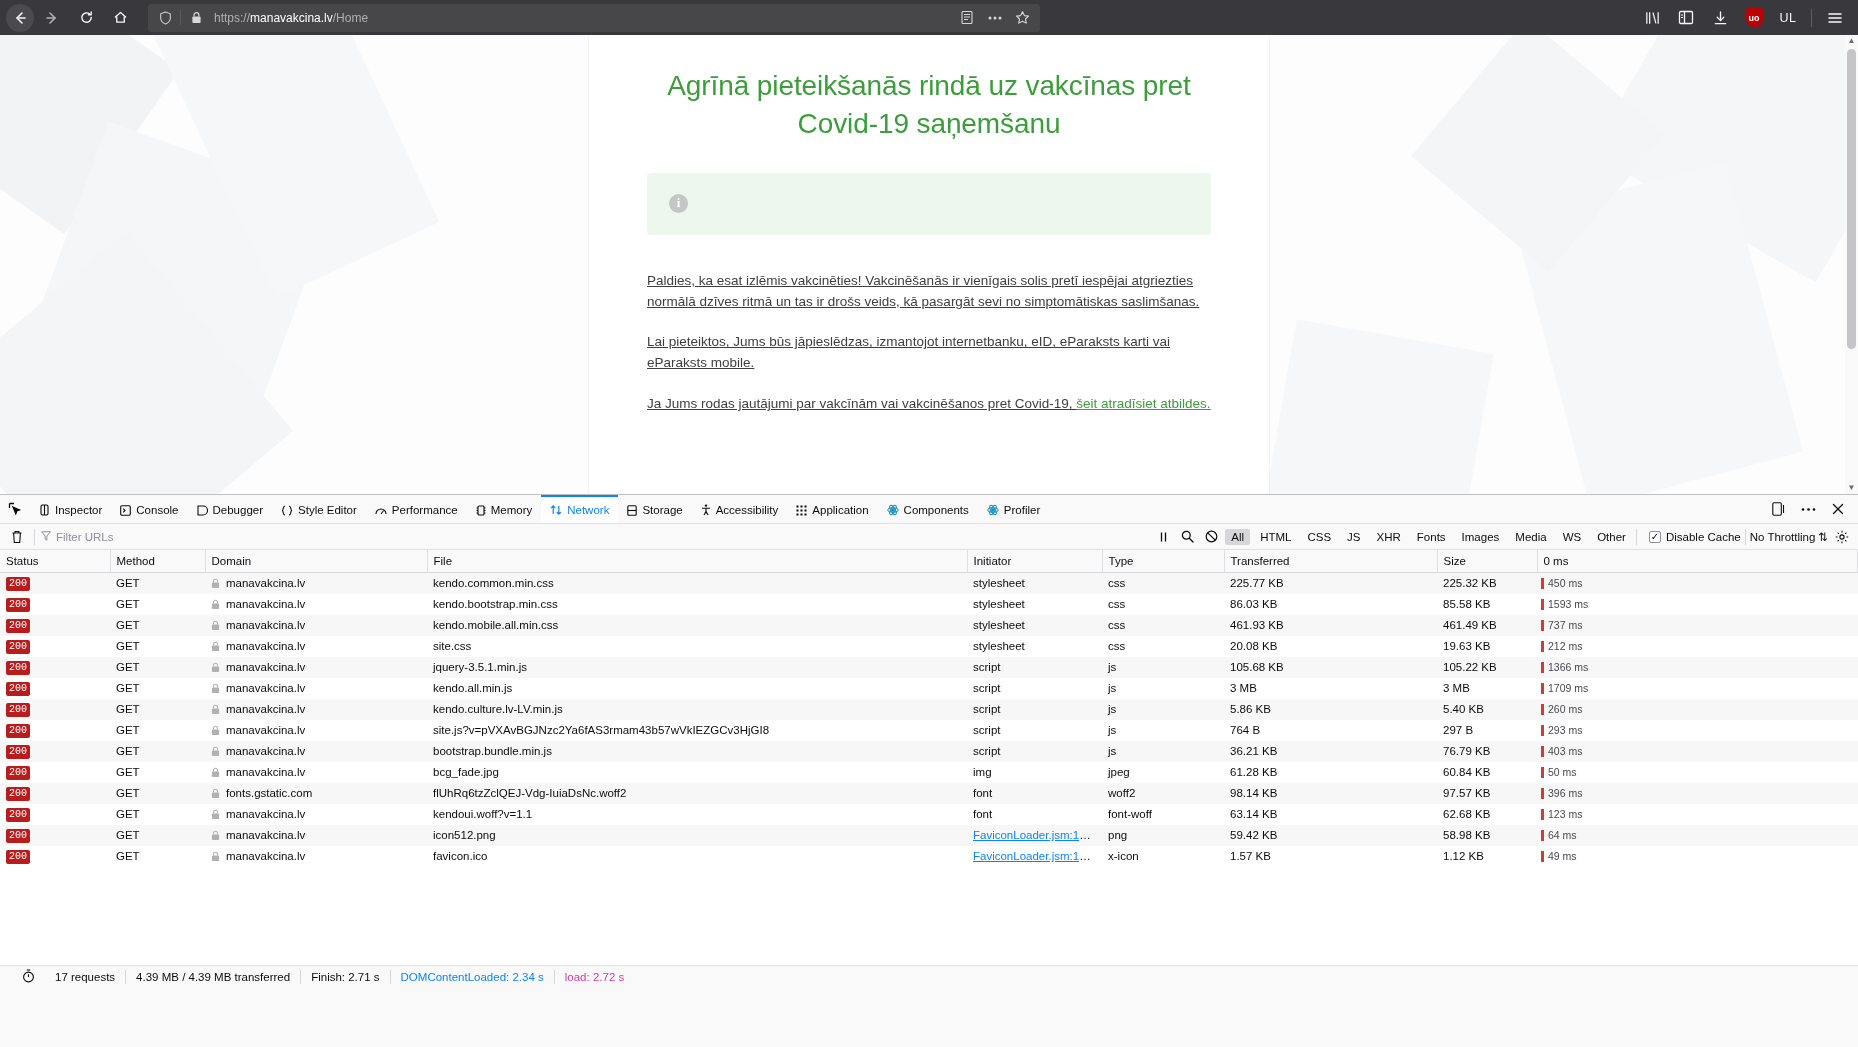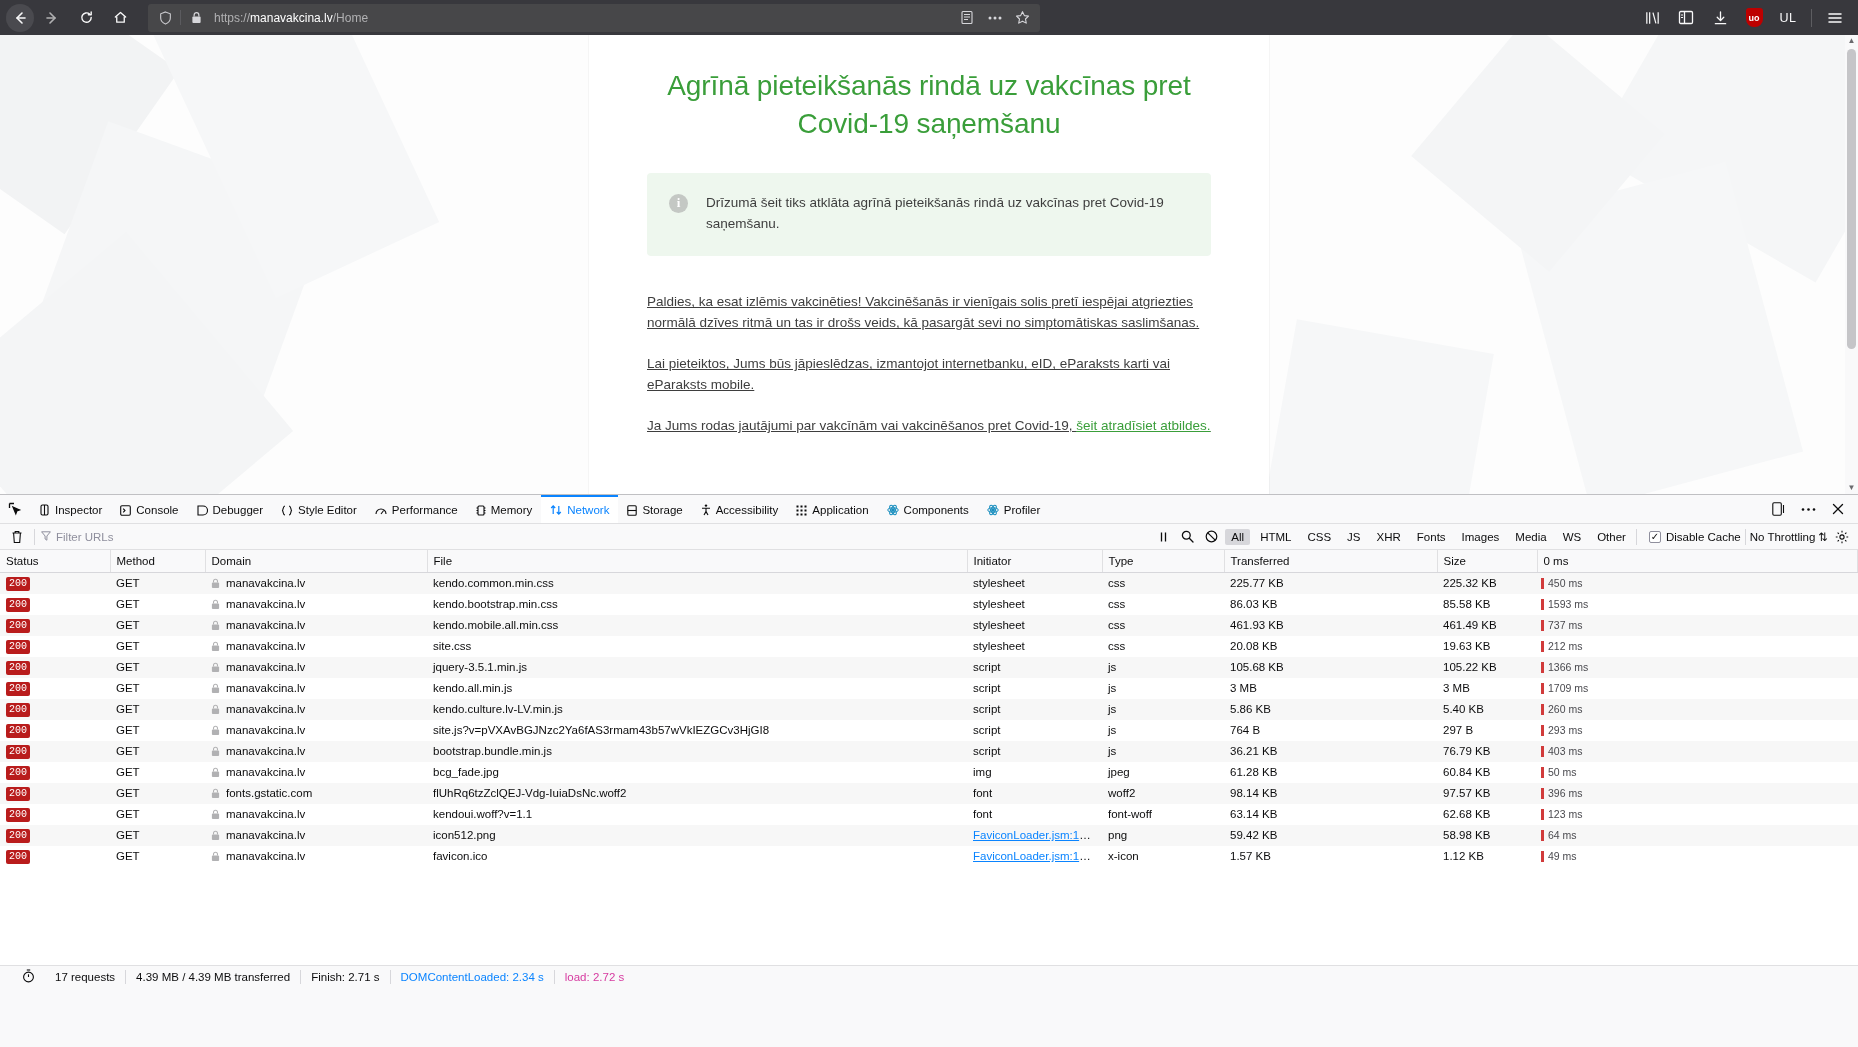--- a/index.html
+++ b/index.html
@@ -460,21 +460,20 @@
     <i style="right:230px;top:20px;width:180px;height:180px;transform:rotate(40deg);background:#f4f5f6;"></i>
     <i style="right:380px;top:300px;width:200px;height:200px;transform:rotate(10deg);background:#f6f7f8;"></i>
   </div>
 
   <div class="content-card">
     <h1 class="page-title">Agrīnā pieteikšanās rindā uz vakcīnas pret Covid-19 saņemšanu</h1>
 
     <div class="notice">
       <span class="notice-icon">i</span>
       <div class="notice-body">
-        <p>Drīzumā šeit tiks atklāta agrīnā pieteikšanās rindā uz vakcīnas pret Covid-19 saņemšanu.</p>
       </div>
     </div>
 
     <p class="body-para">Paldies, ka esat izlēmis vakcinēties! Vakcinēšanās ir vienīgais solis pretī iespējai atgriezties normālā dzīves ritmā un tas ir drošs veids, kā pasargāt sevi no simptomātiskas saslimšanas.</p>
     <p class="body-para">Lai pieteiktos, Jums būs jāpieslēdzas, izmantojot internetbanku, eID, eParaksts karti vai eParaksts mobile.</p>
     <p class="body-para"><span>Ja Jums rodas jautājumi par vakcīnām vai vakcinēšanos pret Covid-19, </span><a href="#">šeit atradīsiet atbildes.</a></p>
 
   </div>
 
   <div class="page-scrollbar">

